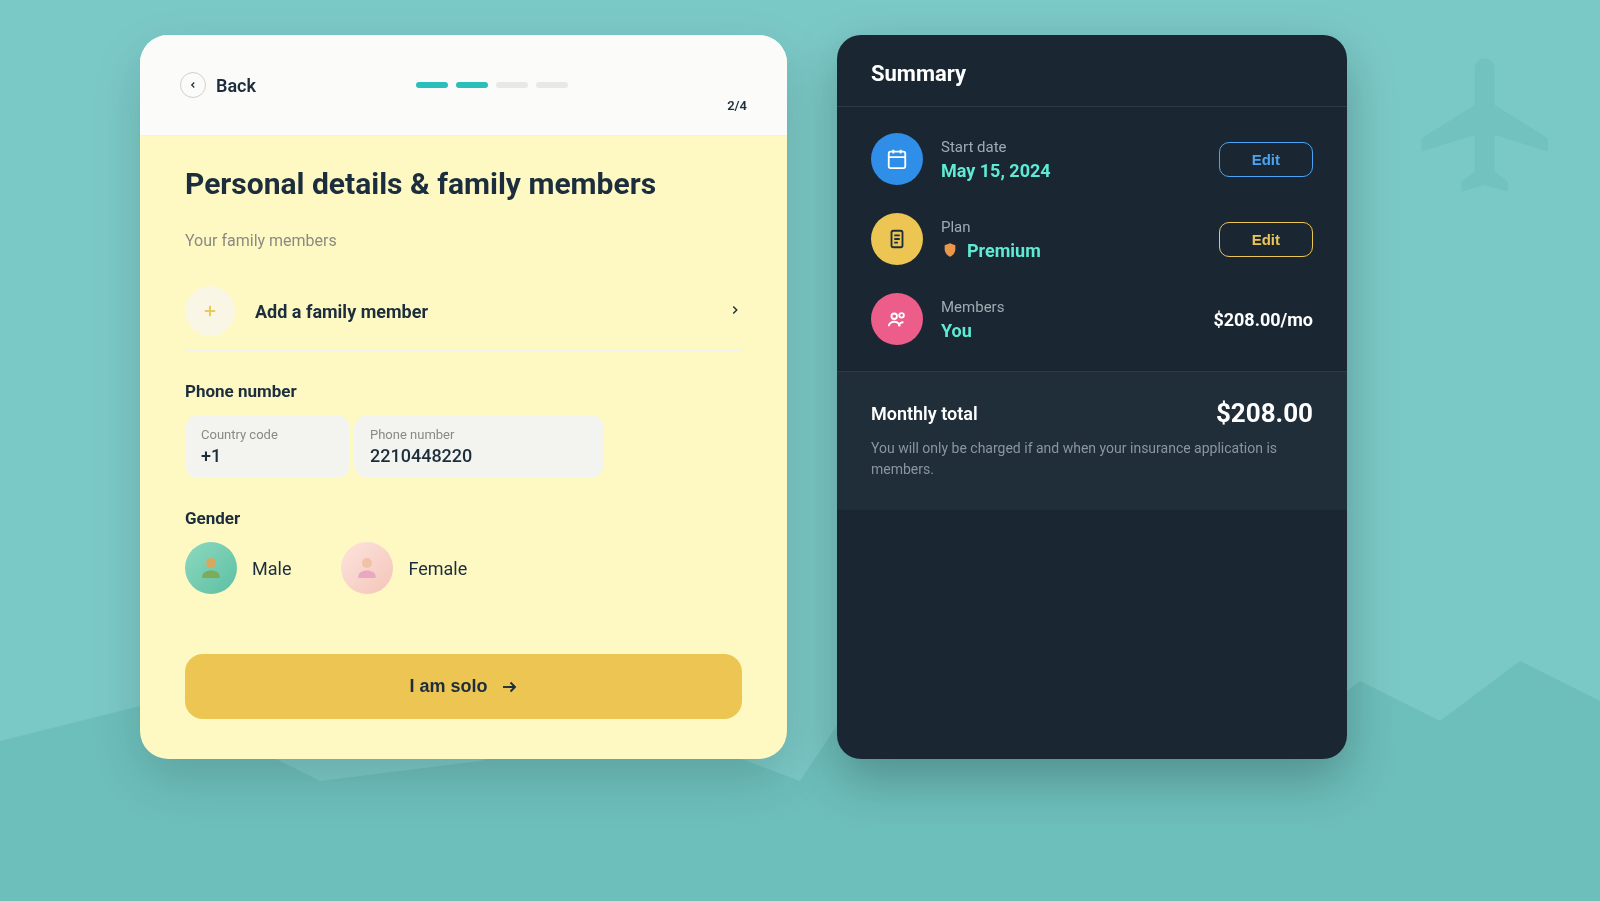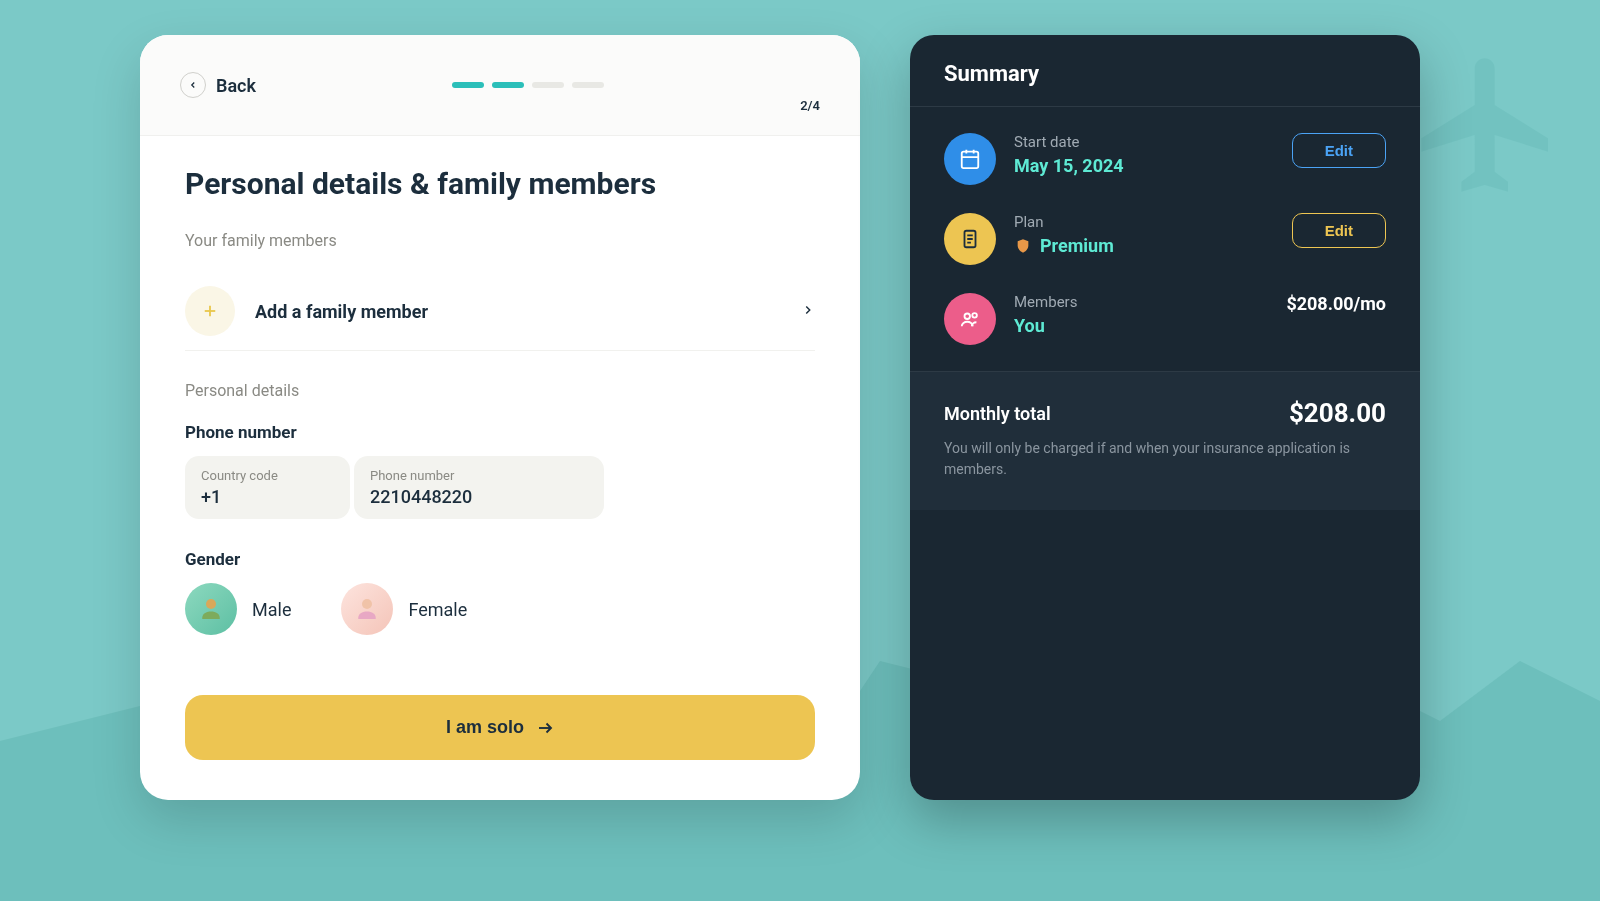--- a/index.html
+++ b/index.html
@@ -31,23 +31,23 @@
       opacity: 0.3;
     }
     .container {
       display: flex;
       gap: 50px;
       padding: 35px 140px;
       position: relative;
       z-index: 10;
     }
     .main-card {
-      background: #ffffff;
+      background: #fef9c3;
       border-radius: 28px;
-      width: 720px;
+      width: 647px;
       overflow: hidden;
       box-shadow: 0 20px 50px rgba(0,0,0,0.15);
     }
     .card-header {
       display: flex;
       align-items: center;
       justify-content: space-between;
       padding: 22px 40px;
       background: #fbfbfa;
       border-bottom: 1px solid #f0f0ee;
@@ -214,21 +214,21 @@
       padding: 26px 34px 20px;
       font-size: 22px;
       font-weight: 700;
       border-bottom: 1px solid #2d3a45;
     }
     .summary-body {
       padding: 26px 34px;
     }
     .summary-row {
       display: flex;
-      align-items: flex-start;
+      align-items: center;
       gap: 18px;
       margin-bottom: 28px;
     }
     .summary-icon {
       width: 52px;
       height: 52px;
       border-radius: 50%;
       display: flex;
       align-items: center;
       justify-content: center;
@@ -340,21 +340,20 @@
               </svg>
           </div>
           <span class="add-family-text">Add a family member</span>
         </div>
         <span>
           <svg width="14" height="14" viewBox="0 0 24 24" fill="none" stroke="#1c2e3d" stroke-width="2.5">
               <polyline points="9 18 15 12 9 6"></polyline>
             </svg>
         </span>
       </div>
-      <div class="section-label">Personal details</div>
       <div class="field-label">Phone number</div>
       <div class="phone-row">
         <div class="input-box code">
           <div class="input-label">Country code</div>
           <div class="input-value">+1</div>
         </div>
         <div class="input-box phone">
           <div class="input-label">Phone number</div>
           <div class="input-value">2210448220</div>
         </div>

